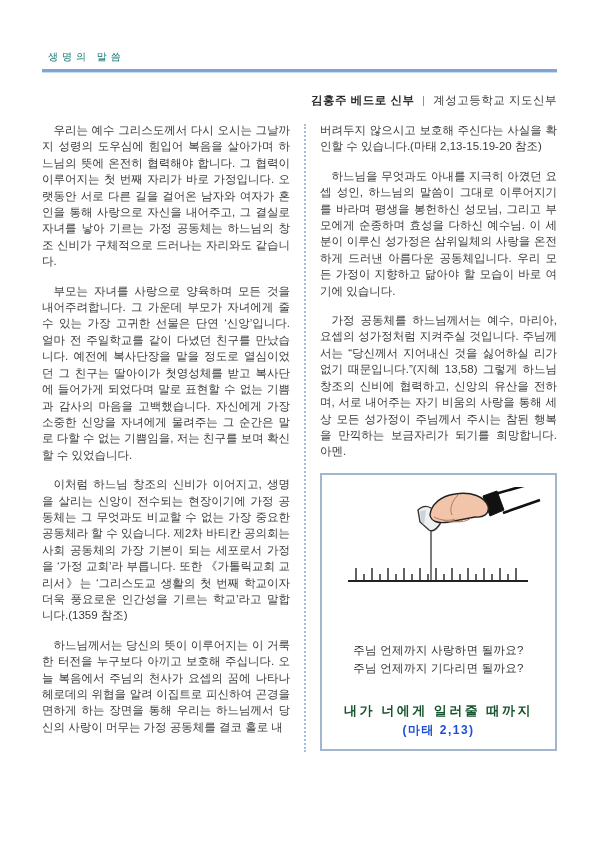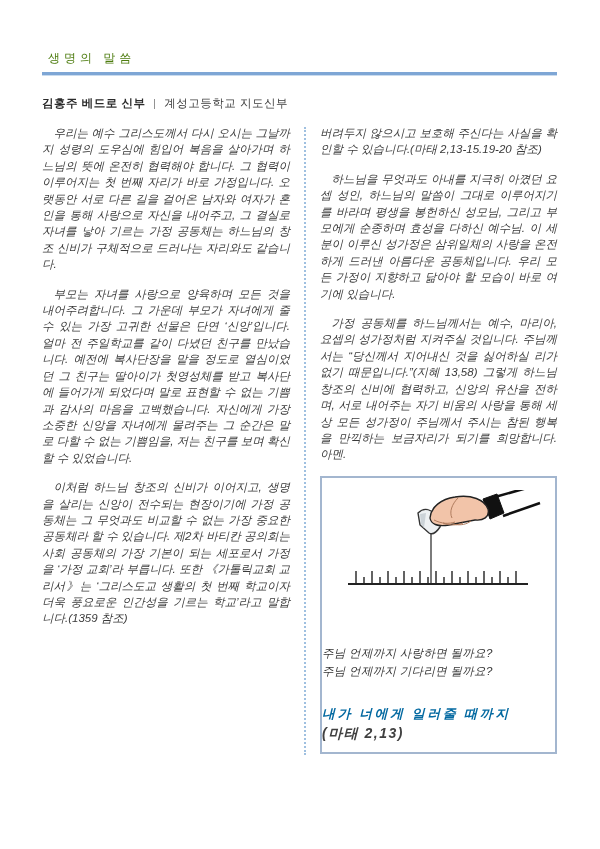--- a/index.html
+++ b/index.html
@@ -11,82 +11,82 @@
     width:600px; height:849px;
     margin:0 auto;
     background:#ffffff;
     overflow:hidden;
     color:#333;
   }
 
   
   .header { padding:50px 43px 0 42px; }
   .section-label {
-    font-size:12px; letter-spacing:4px; color:#4d7c0f;
+    font-size:10px; letter-spacing:4px; color:#0f766e;
     padding-left:6px; margin-bottom:5px;
   }
   .header-rule {
     height:4px; background:#7ea6d5;
     border-bottom:1px solid #c9dbee;
   }
   .article-title {
     margin-top:24px; padding-left:6px;
     font-family:"Liberation Serif","DejaVu Serif",serif;
     font-size:25px; font-weight:bold; letter-spacing:3px;
     color:#141414; white-space:nowrap;
   }
   .byline {
     margin-top:20px;
-    text-align:left;
+    text-align:right;
     font-size:11.5px; color:#3c3c3c;
     letter-spacing:0.5px;
   }
   .byline .author { font-weight:bold; color:#2b2b2b; }
   .byline .sep { color:#8a8a8a; padding:0 4px; }
 
   
   .columns {
     display:flex;
     padding:0 43px 0 42px;
     margin-top:14px;
     height:666px;
   }
-  .col { font-size:11.5px; line-height:16.4px; color:#3a3a3a; text-align:justify;font-style:italic; }
+  .col { font-size:11.5px; line-height:16.4px; color:#3a3a3a; text-align:justify; }
   .col-left  { width:248px; }
   .col-right { width:237px; }
   .col-divider {
     border-left:2px dotted #9fc0e0;
     margin:2px 14px 36px 14px;
   }
   .para { margin-bottom:13px; text-indent:1em; }
   .para.no-indent { text-indent:0; }
   .para:last-child { margin-bottom:0; }
 
   
   .quote-box {
     width:237px; height:278px;
     margin-top:4px;
     border:2px solid #a3b6cf;
     background:#ffffff;
-    text-align:left;
+    text-align:center;
     overflow:hidden;
   }
   .illustration { display:block; margin:12px auto 0; }
   .quote-question {
     font-size:11.5px; line-height:18px; color:#333;
     letter-spacing:0.3px;
   }
   .quote-questions { margin-top:34px; }
   .quote-answer {
     margin-top:26px;
-    font-size:13px; font-weight:bold; letter-spacing:2.5px; color:#0369a1;
+    font-size:13px; font-weight:bold; letter-spacing:2.5px; color:#14532d;
   }
   .quote-citation {
     margin-top:3px;
-    font-size:14px; font-weight:bold; letter-spacing:1.5px; color:#404040;
+    font-size:12px; font-weight:bold; letter-spacing:1.5px; color:#1d4ed8;
   }
 </style>
 </head>
 <body>
 
 <div class="page">
 
   <header class="header">
     <div class="section-label">생명의 말씀</div>
     <div class="header-rule"></div>
@@ -96,20 +96,21 @@
       <span class="affiliation">계성고등학교 지도신부</span>
     </div>
   </header>
 
   <main class="columns">
 
     <section class="col col-left">
       <p class="para">우리는 예수 그리스도께서 다시 오시는 그날까지 성령의 도우심에 힘입어 복음을 살아가며 하느님의 뜻에 온전히 협력해야 합니다. 그 협력이 이루어지는 첫 번째 자리가 바로 가정입니다. 오랫동안 서로 다른 길을 걸어온 남자와 여자가 혼인을 통해 사랑으로 자신을 내어주고, 그 결실로 자녀를 낳아 기르는 가정 공동체는 하느님의 창조 신비가 구체적으로 드러나는 자리와도 같습니다.</p>
       <p class="para">부모는 자녀를 사랑으로 양육하며 모든 것을 내어주려합니다. 그 가운데 부모가 자녀에게 줄 수 있는 가장 고귀한 선물은 단연 ‘신앙’입니다. 얼마 전 주일학교를 같이 다녔던 친구를 만났습니다. 예전에 복사단장을 맡을 정도로 열심이었던 그 친구는 딸아이가 첫영성체를 받고 복사단에 들어가게 되었다며 말로 표현할 수 없는 기쁨과 감사의 마음을 고백했습니다. 자신에게 가장 소중한 신앙을 자녀에게 물려주는 그 순간은 말로 다할 수 없는 기쁨임을, 저는 친구를 보며 확신할 수 있었습니다.</p>
       <p class="para">이처럼 하느님 창조의 신비가 이어지고, 생명을 살리는 신앙이 전수되는 현장이기에 가정 공동체는 그 무엇과도 비교할 수 없는 가장 중요한 공동체라 할 수 있습니다. 제2차 바티칸 공의회는 사회 공동체의 가장 기본이 되는 세포로서 가정을 ‘가정 교회’라 부릅니다. 또한 《가톨릭교회 교리서》는 ‘그리스도교 생활의 첫 번째 학교이자 더욱 풍요로운 인간성을 기르는 학교’라고 말합니다.(1359 참조)</p>
+      <p class="para">하느님께서는 당신의 뜻이 이루어지는 이 거룩한 터전을 누구보다 아끼고 보호해 주십니다. 오늘 복음에서 주님의 천사가 요셉의 꿈에 나타나 헤로데의 위협을 알려 이집트로 피신하여 곤경을 면하게 하는 장면을 통해 우리는 하느님께서 당신의 사랑이 머무는 가정 공동체를 결코 홀로 내</p>
     </section>
 
     <div class="col-divider"></div>
 
     <section class="col col-right">
       <p class="para no-indent">버려두지 않으시고 보호해 주신다는 사실을 확인할 수 있습니다.(마태 2,13-15.19-20 참조)</p>
       <p class="para">하느님을 무엇과도 아내를 지극히 아꼈던 요셉 성인, 하느님의 말씀이 그대로 이루어지기를 바라며 평생을 봉헌하신 성모님, 그리고 부모에게 순종하며 효성을 다하신 예수님. 이 세 분이 이루신 성가정은 삼위일체의 사랑을 온전하게 드러낸 아름다운 공동체입니다. 우리 모든 가정이 지향하고 닮아야 할 모습이 바로 여기에 있습니다.</p>
       <p class="para">가정 공동체를 하느님께서는 예수, 마리아, 요셉의 성가정처럼 지켜주실 것입니다. 주님께서는 “당신께서 지어내신 것을 싫어하실 리가 없기 때문입니다.”(지혜 13,58) 그렇게 하느님 창조의 신비에 협력하고, 신앙의 유산을 전하며, 서로 내어주는 자기 비움의 사랑을 통해 세상 모든 성가정이 주님께서 주시는 참된 행복을 만끽하는 보금자리가 되기를 희망합니다. 아멘.</p>
 
       <aside class="quote-box">

